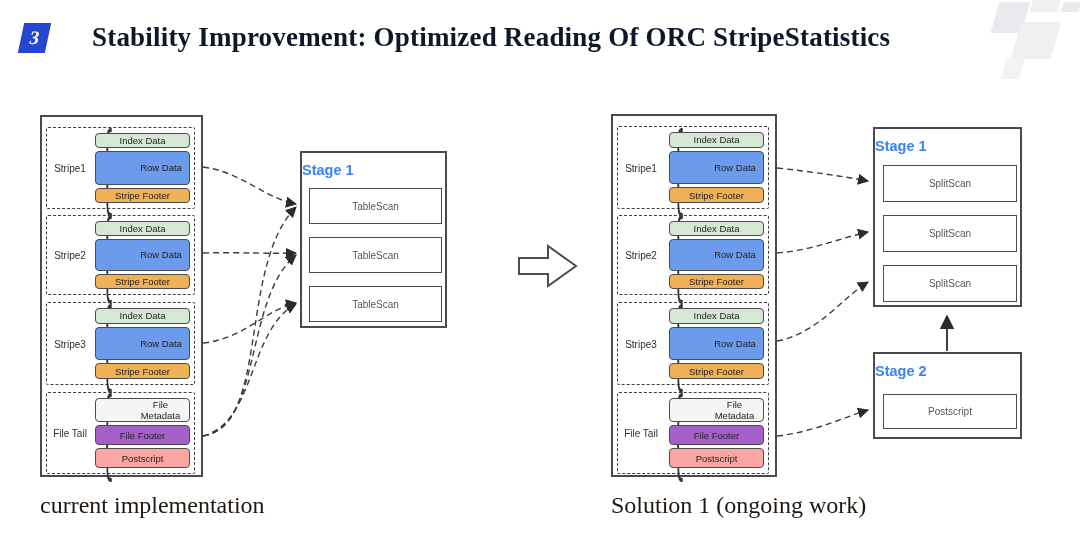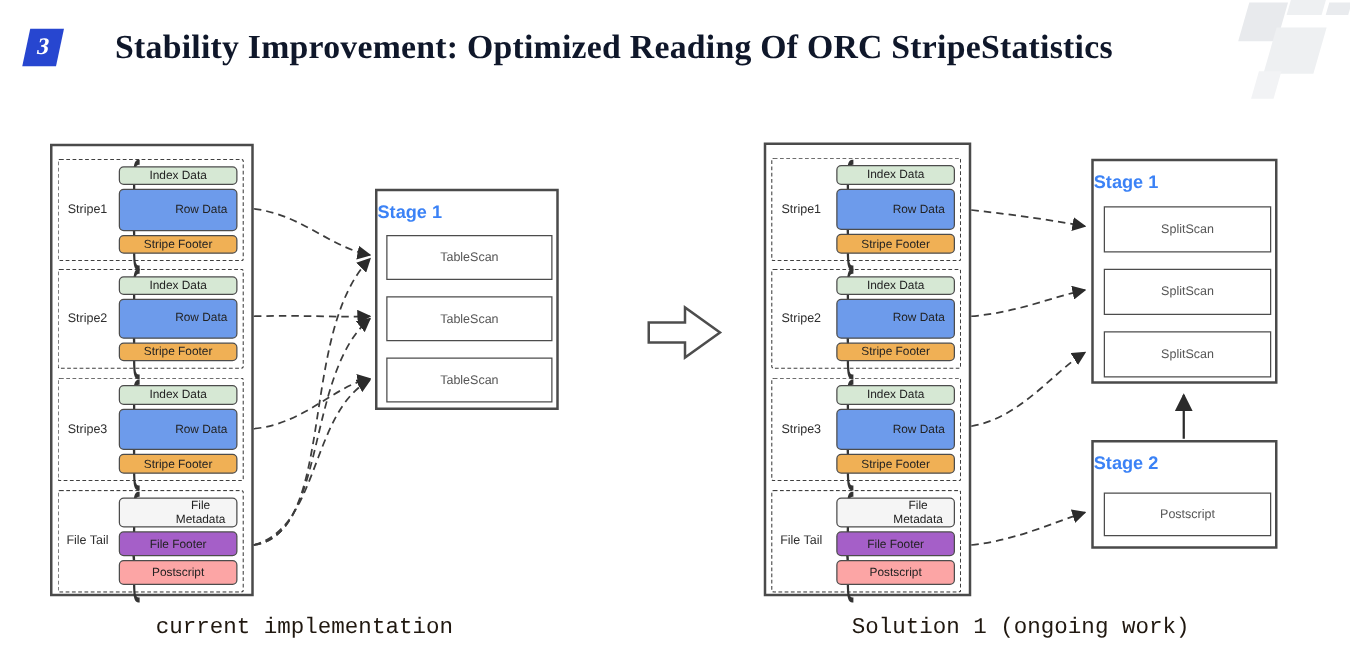--- a/index.html
+++ b/index.html
@@ -62,22 +62,22 @@
     position:absolute;left:0;right:0;top:9px;text-align:left;
     font-size:14.5px;font-weight:bold;color:#3b82f6;
   }
   .task-box{
     position:absolute;border:1.6px solid #4c4c4c;background:#ffffff;box-sizing:border-box;
     display:flex;align-items:center;justify-content:center;
     font-size:10px;color:#565656;
   }
   
   .caption{
-    position:absolute;top:492px;text-align:center;
-    font-family:Liberation Mono, monospace;font-size:18px;color:#201810;
+    position:absolute;top:492px;
+    font-family:Liberation Serif, serif;font-size:24px;color:#201810;
   }
   
   .overlay{position:absolute;left:0;top:0;pointer-events:none;}
 </style>
 </head>
 <body>
 
 <div class="slide">
 
   <div class="badge">3</div>

